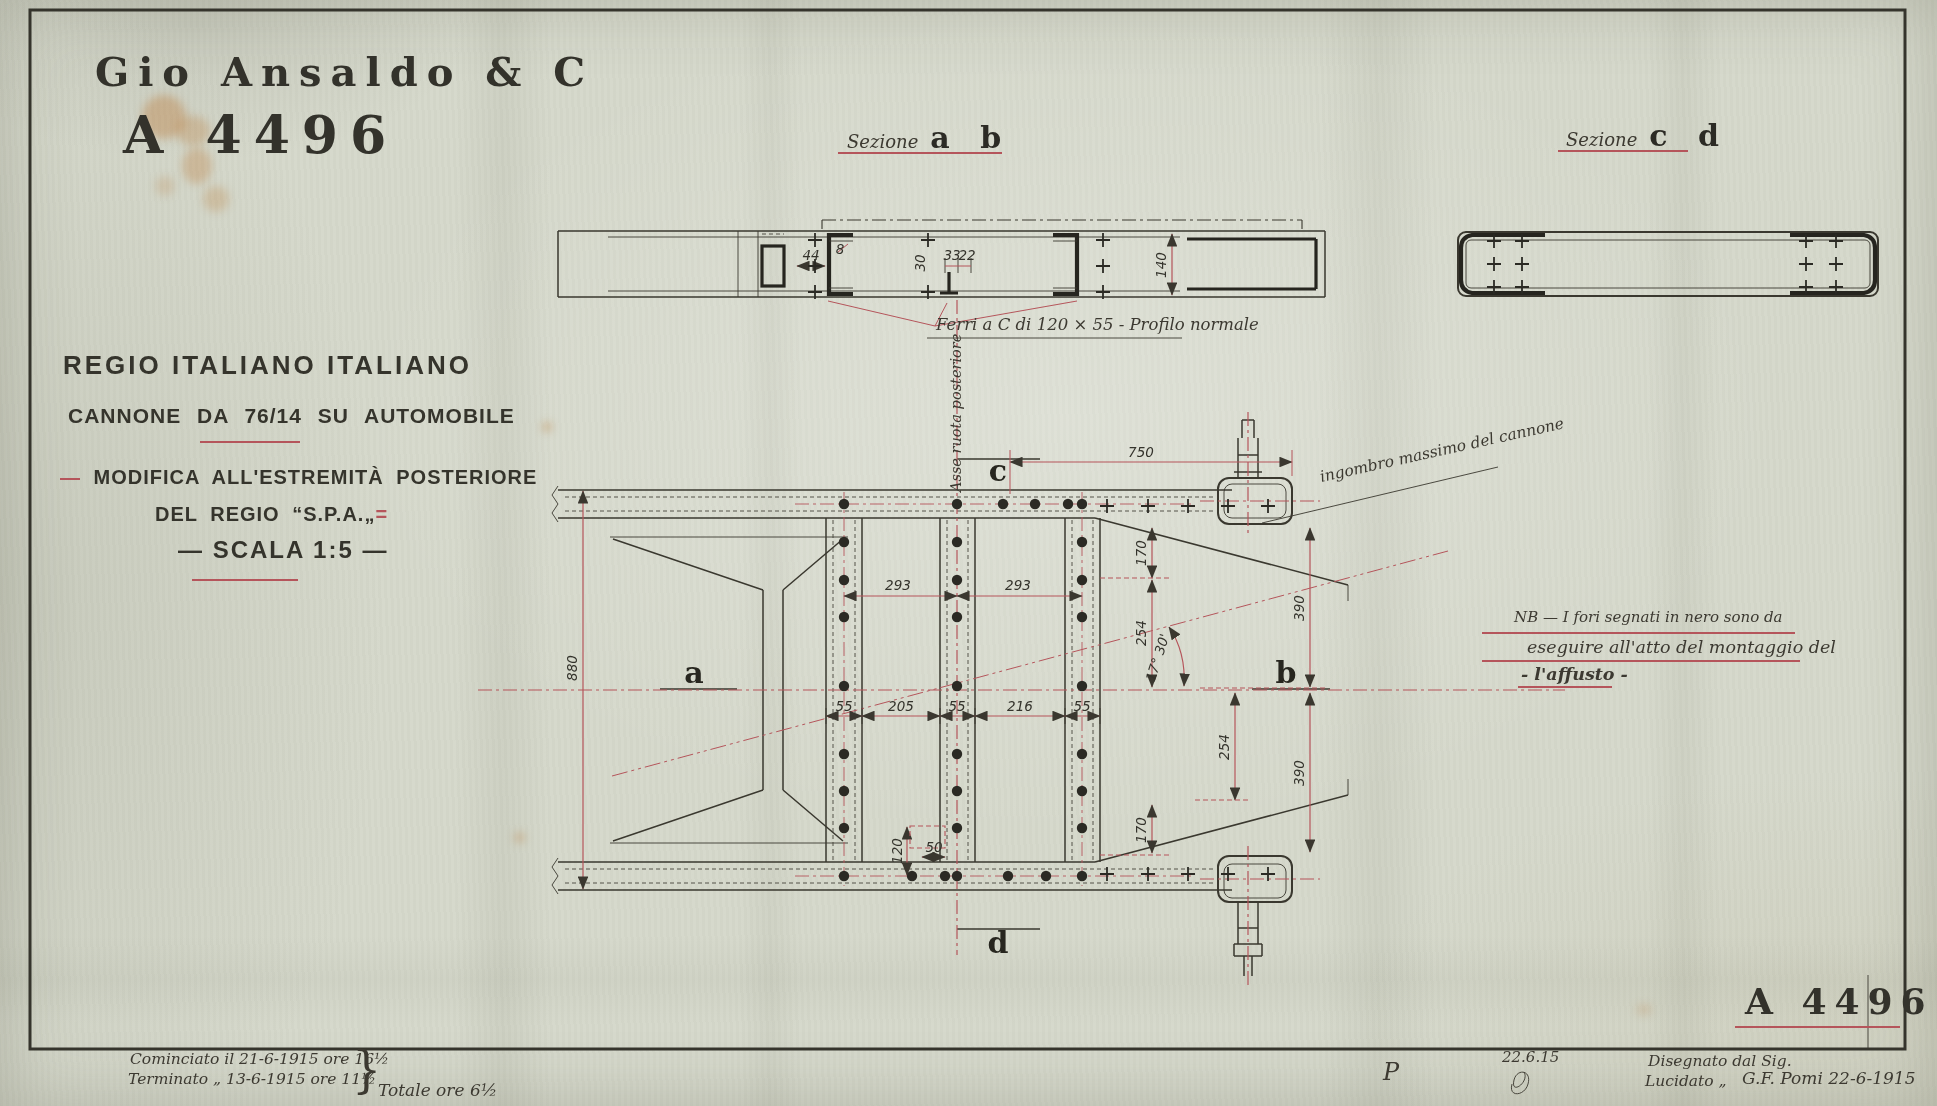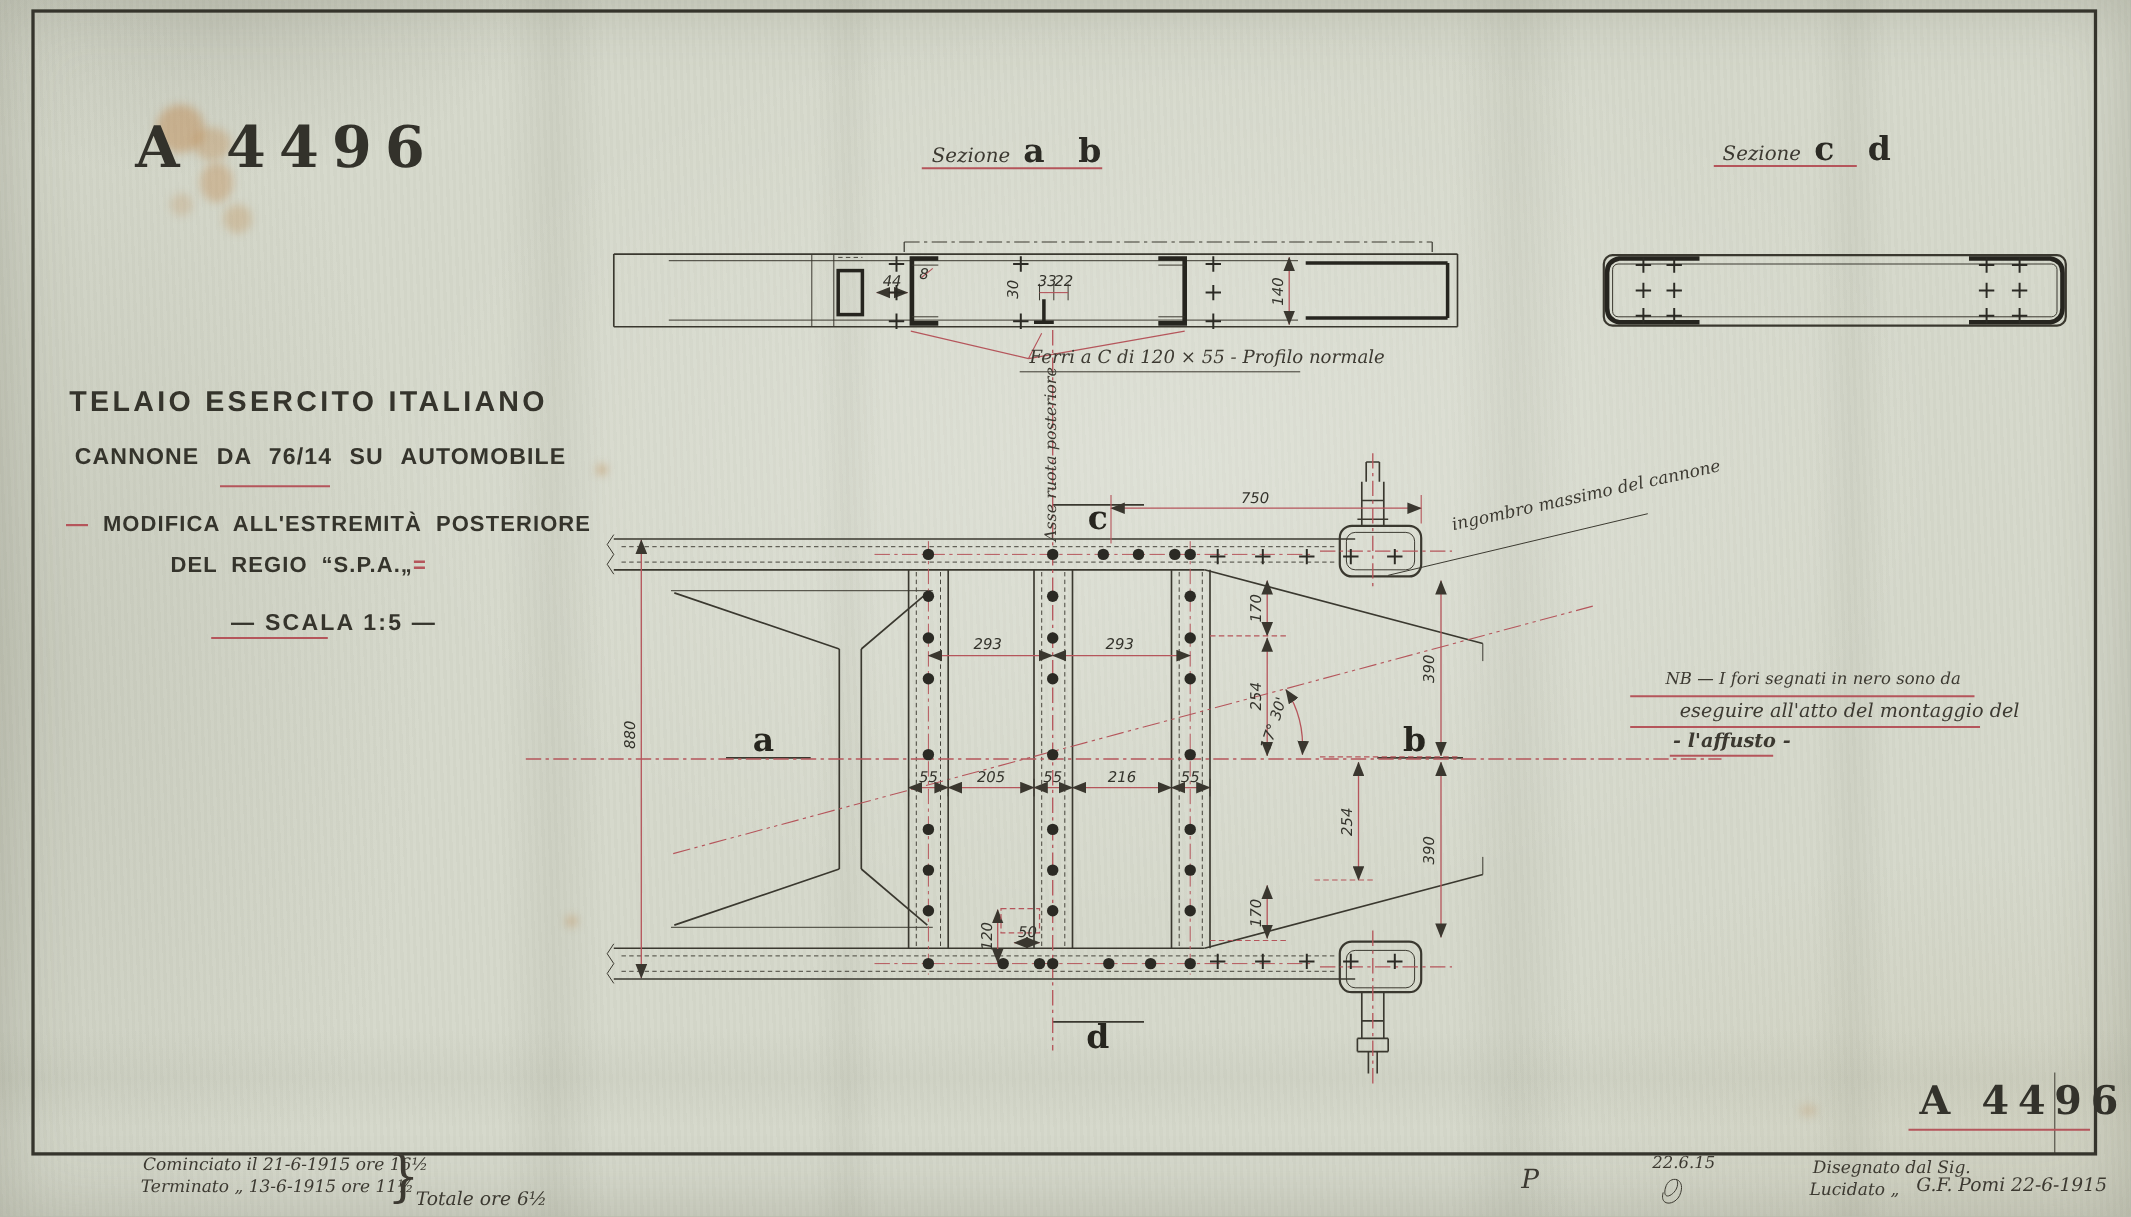--- a/index.html
+++ b/index.html
@@ -20,21 +20,21 @@
   .stencil{font-family:"DejaVu Serif",serif;font-weight:700;color:#33322b;}
   .eng{font-family:"Liberation Sans",sans-serif;font-weight:700;color:#35342c;}
   .hw{font-family:"DejaVu Serif",serif;font-style:italic;color:#3c3931;}
   .red{color:#b5555b;}
   #company{left:95px;top:48px;font-size:40px;letter-spacing:9px;}
   #dwgno{left:123px;top:104px;font-size:52px;letter-spacing:12px;}
   #title1{left:63px;top:350px;font-size:26px;letter-spacing:3px;}
   #title2{left:68px;top:404px;font-size:21px;letter-spacing:1px;word-spacing:9px;}
   #title3{left:60px;top:466px;font-size:20px;letter-spacing:1px;word-spacing:6px;}
   #title4{left:155px;top:503px;font-size:20px;letter-spacing:1px;word-spacing:6px;}
-  #scala{left:178px;top:555px;font-size:21px;letter-spacing:2px;margin-left:32px;}
+  #scala{left:178px;top:536px;font-size:24px;letter-spacing:2px;}
   .sezlabel .pre{font-size:18px;}
   .sezlabel .ltr{font-family:"DejaVu Serif",serif;font-weight:700;font-style:normal;font-size:30px;color:#2c2b25;letter-spacing:10px;margin-left:12px;}
   #sez-ab{left:847px;top:120px;}
   #sez-cd{left:1566px;top:118px;}
   #ferri{left:936px;top:315px;font-size:16.5px;}
   #asse{left:948px;top:492px;font-size:14.5px;transform:rotate(-90deg);transform-origin:0 0;}
   #ingombro{left:1322px;top:468px;font-size:15.5px;transform:rotate(-12.5deg);transform-origin:0 100%;}
   #nb1{left:1514px;top:608px;font-size:15px;}
   #nb2{left:1527px;top:637px;font-size:17.5px;}
   #nb3{left:1521px;top:664px;font-size:17.5px;font-weight:bold;}
@@ -293,23 +293,24 @@
         <text x="952" y="260" class="dim">33</text>
         <text x="967" y="260" class="dim">22</text>
         <text x="1162" y="659" transform="rotate(-72 1162 659)" class="dim">17° 30'</text>
         <text x="694" y="683" class="letter">a</text>
         <text x="1286" y="683" class="letter">b</text>
         <text x="998" y="481" class="letter">c</text>
         <text x="998" y="953" class="letter">d</text>
       </g>
   </svg>
 
+  <div class="abs stencil" id="company">Gio Ansaldo &amp; C</div>
   <div class="abs stencil" id="dwgno">A 4496</div>
 
-  <div class="abs eng" id="title1">TELAIO ESERCITO ITALIANO</div>
+  <div class="abs eng" id="title1">REGIO ITALIANO ITALIANO</div>
   <div class="abs eng" id="title2">CANNONE DA 76/14 SU AUTOMOBILE</div>
   <div class="abs eng" id="title3"><span class="red">—</span> <span>MODIFICA ALL'ESTREMITÀ POSTERIORE</span></div>
   <div class="abs eng" id="title4"><span>DEL REGIO “S.P.A.„</span><span class="red">=</span></div>
   <div class="abs eng" id="scala">— SCALA 1:5 —</div>
 
   <div class="abs hw sezlabel" id="sez-ab"><span class="pre">Sezione</span><span class="ltr">a b</span></div>
   <div class="abs hw sezlabel" id="sez-cd"><span class="pre">Sezione</span><span class="ltr">c d</span></div>
 
   <div class="abs hw" id="ferri">Ferri a C di 120 × 55 - Profilo normale</div>
   <div class="abs hw" id="asse">Asse ruota posteriore</div>

